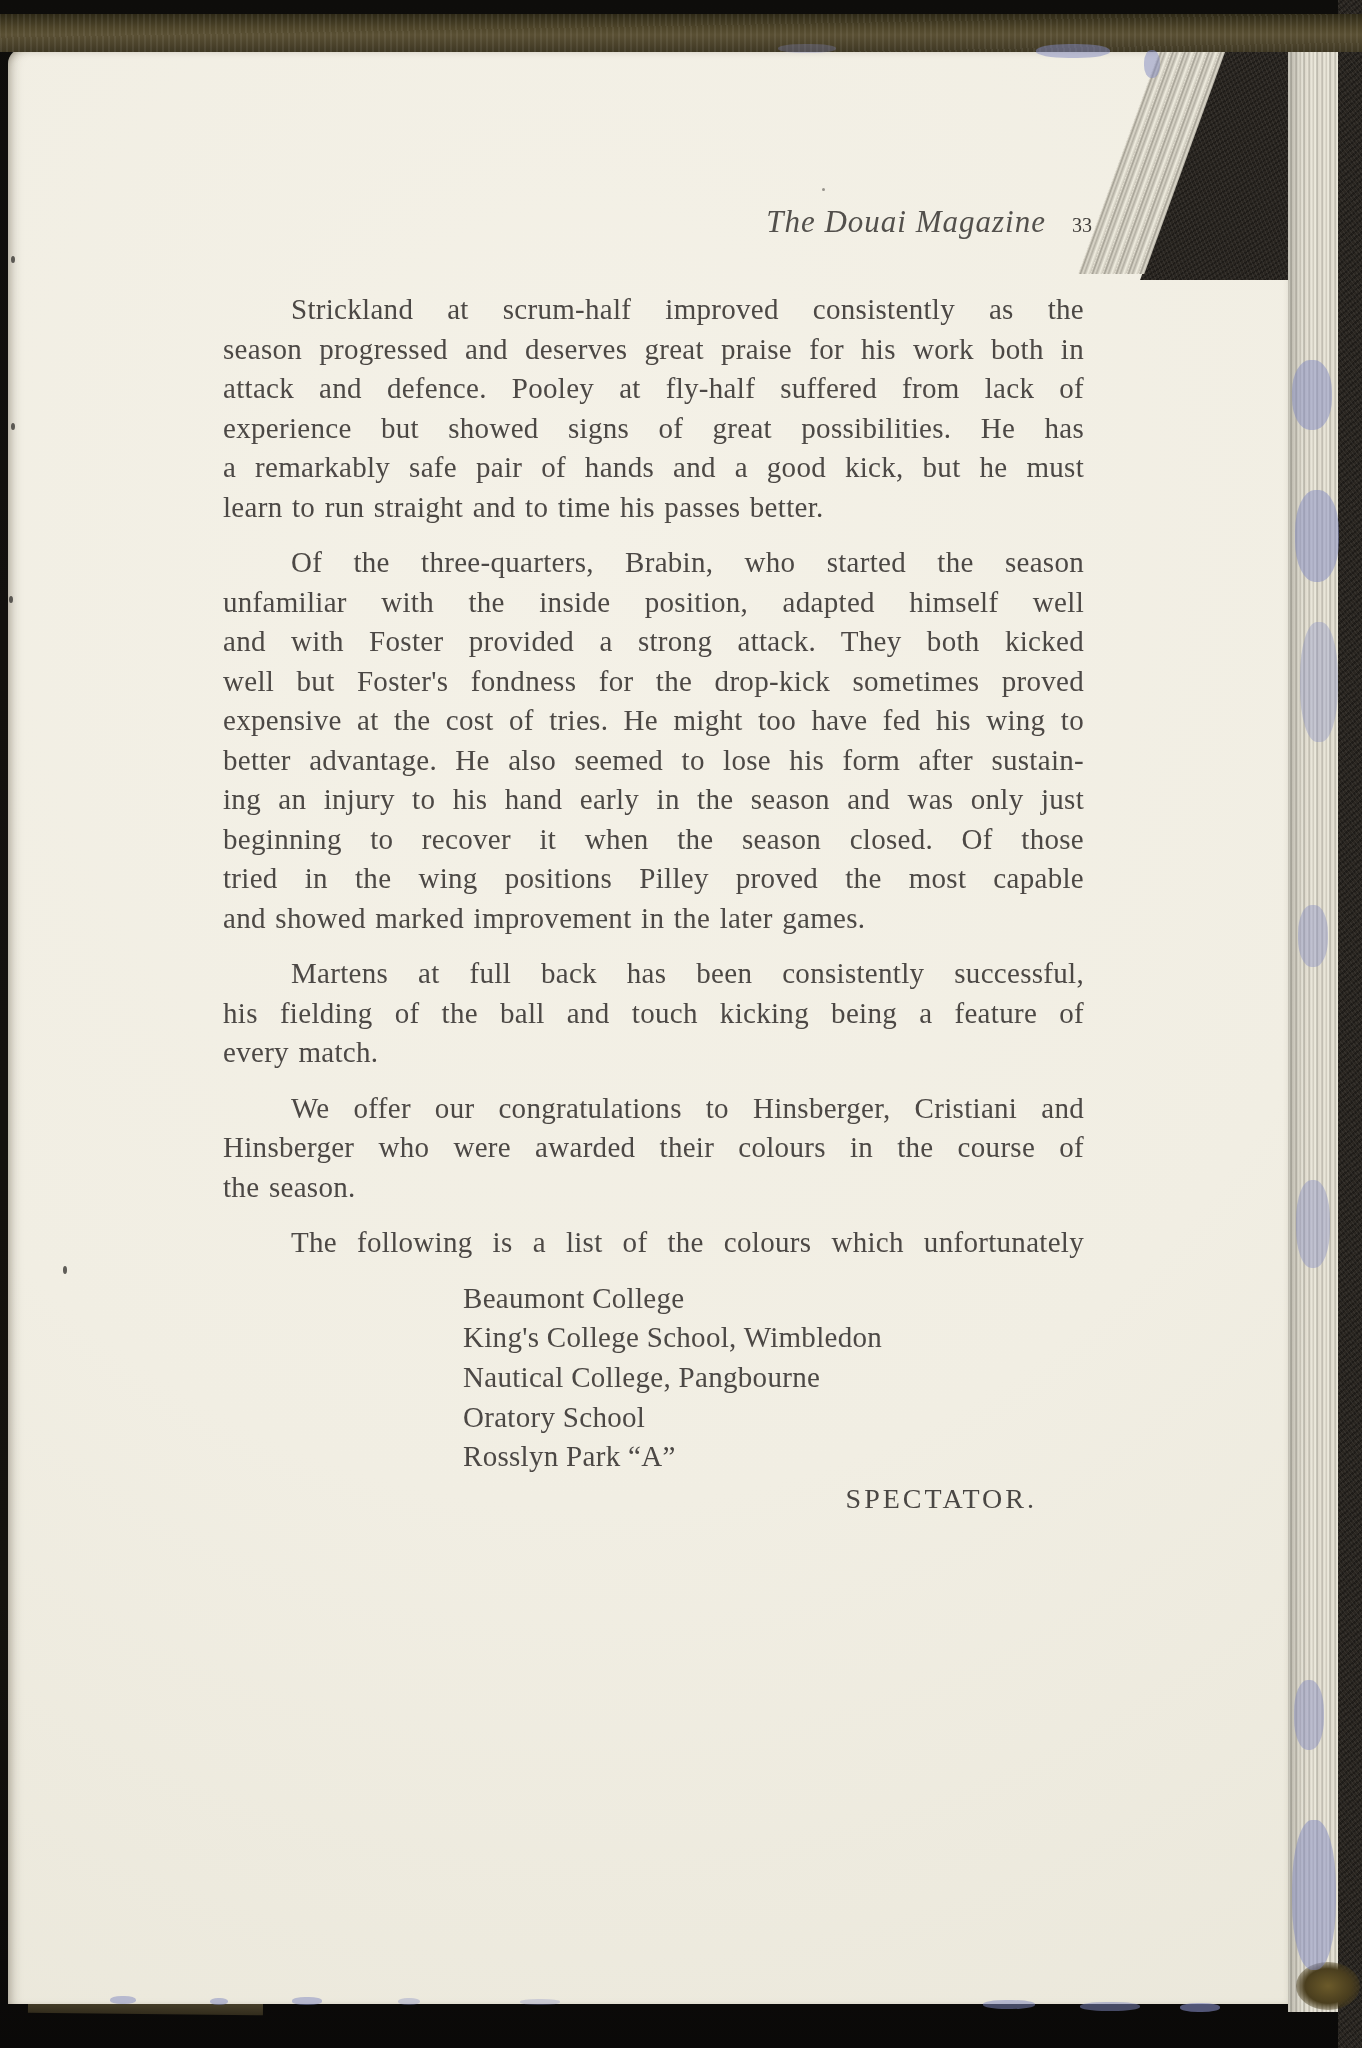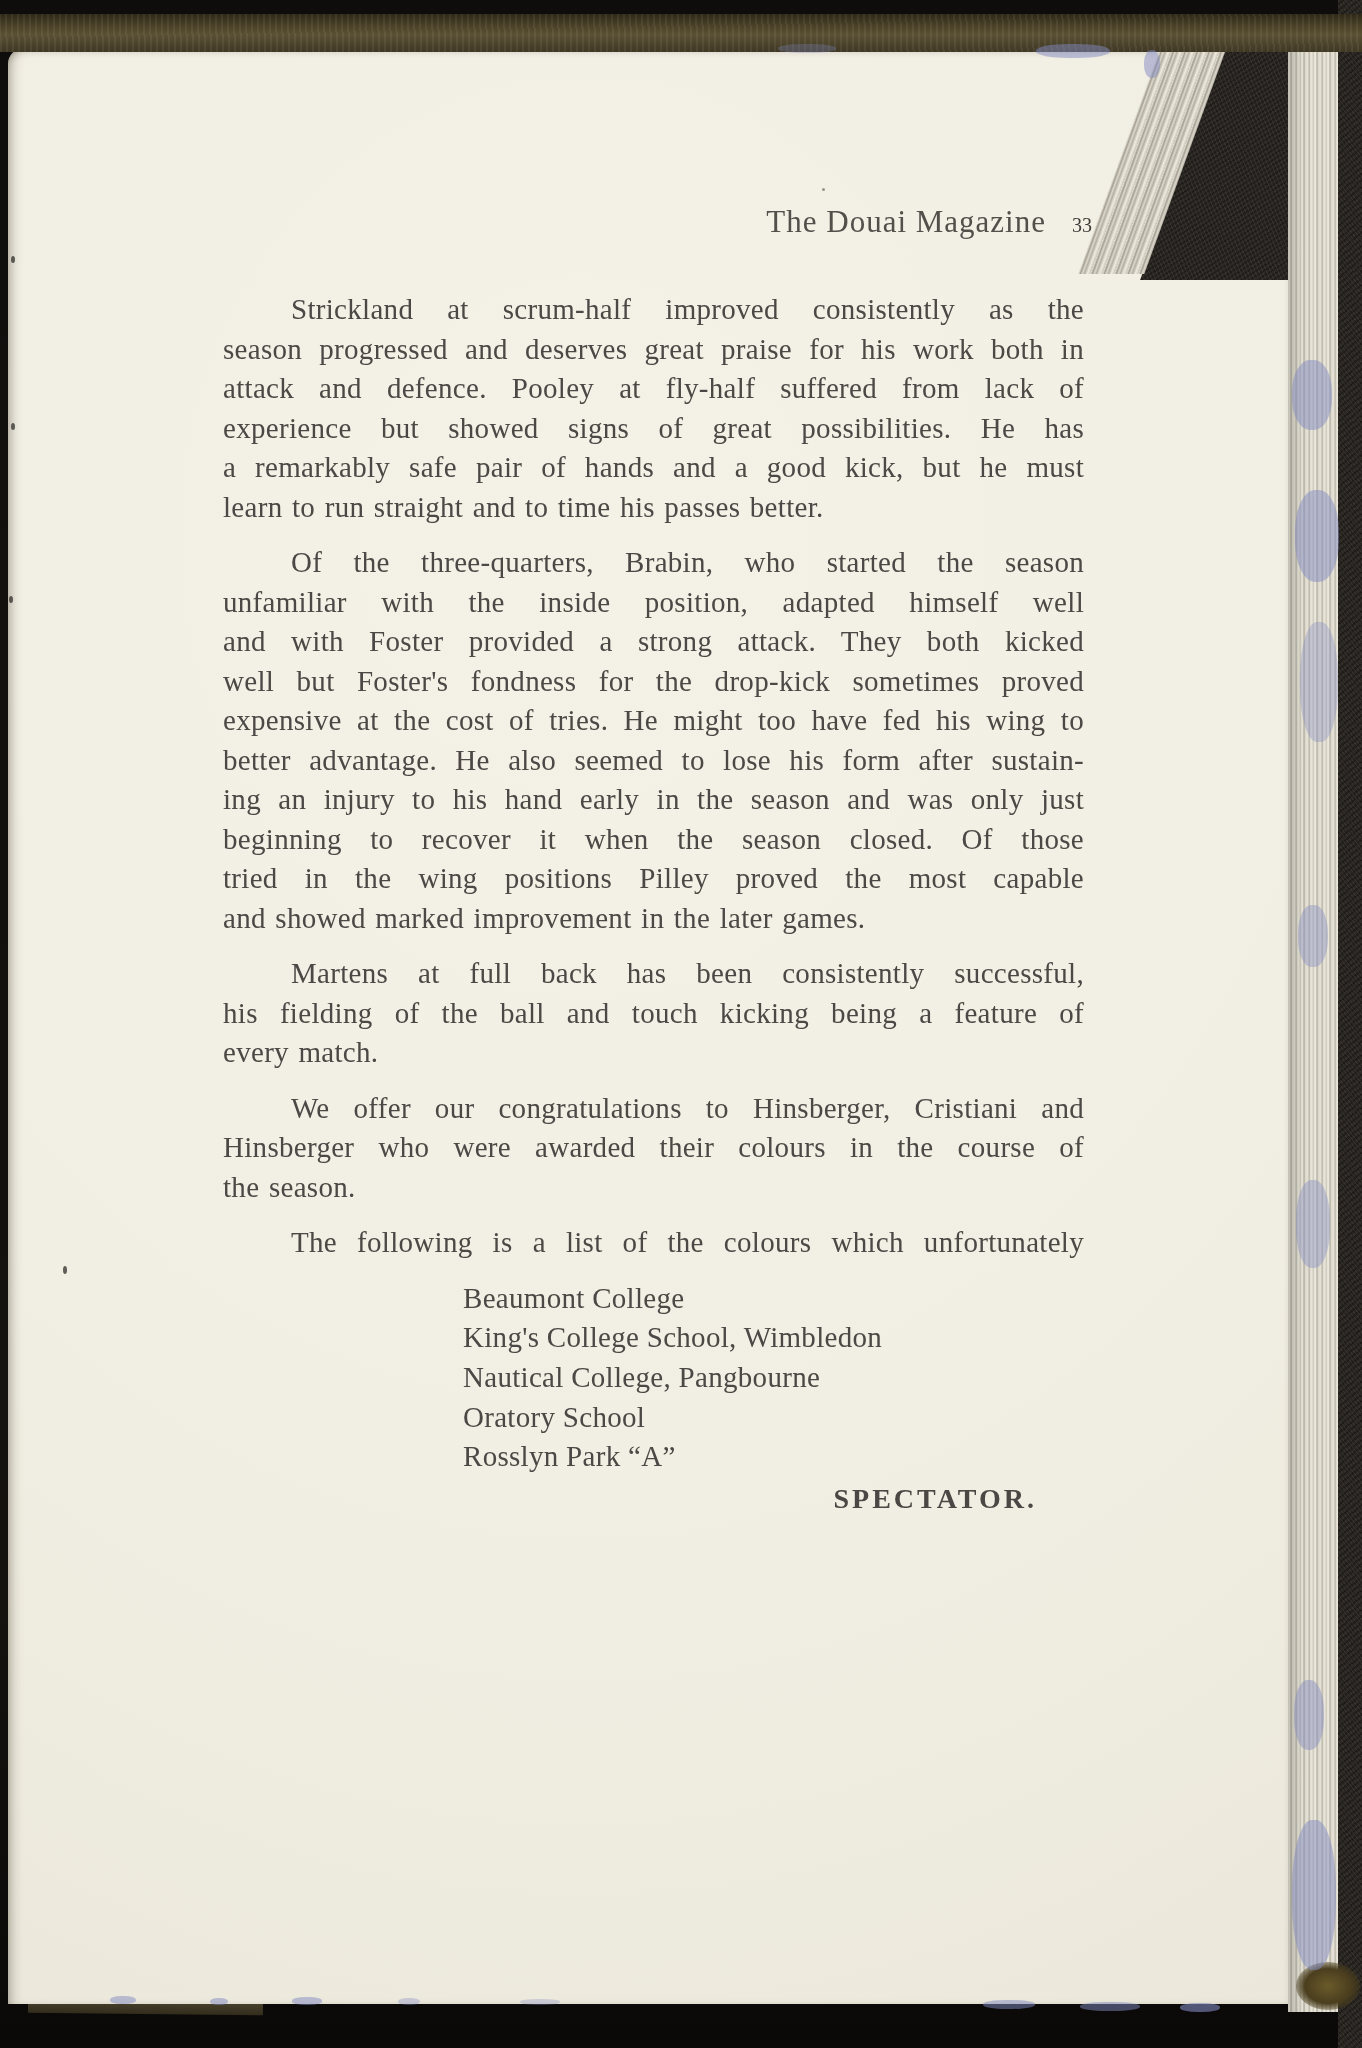--- a/index.html
+++ b/index.html
@@ -37,32 +37,32 @@
     border-radius:16px 2px 0 0;
     background:radial-gradient(120% 90% at 45% 25%,#f4f1e7 0%,#f1eee3 55%,#eae7da 100%);
     box-shadow:inset 10px 0 14px -10px rgba(60,50,30,.55),
                inset 0 9px 10px -8px rgba(60,50,30,.35),
                inset -4px 0 8px -6px rgba(60,50,30,.3);}
 
   
   .text-column{position:absolute;left:199px;top:0;width:893px;color:#4c4845;}
   .page-header{margin-top:155px;display:flex;justify-content:flex-end;align-items:baseline;
     gap:26px;padding-right:8px;line-height:38px;}
-  .journal-title{font-size:31px;letter-spacing:1px;color:#53504c;}
+  .journal-title{font-style:italic;font-size:31px;letter-spacing:1px;color:#53504c;}
   .page-number{font-size:20px;color:#3f3c39;}
   .para{margin:16px;}
   .para-first{margin-top:46px;}
   .ln{font-size:29px;line-height:39.5px;letter-spacing:.3px;word-spacing:2px;
       text-align:justify;text-align-last:justify;white-space:normal;}
   .ln.last{text-align-last:left;}
   .ln.ind{text-indent:68px;}
   .match-list{margin-top:12px;margin-left:256px;}
   .match{font-size:29px;line-height:39.7px;letter-spacing:.3px;}
   .signature{margin-top:6px;text-align:right;padding-right:63px;
-    font-size:28px;letter-spacing:3px;color:#4a4744;font-weight:bold;}
+    font-size:28px;letter-spacing:3px;color:#4a4744;}
 
   
   .stain{position:absolute;background:#8289c2;opacity:.5;border-radius:45%;z-index:4;}
   .speck{position:absolute;background:#3b3834;opacity:.8;border-radius:50%;z-index:4;}
 </style>
 </head>
 <body>
 
 <div class="canvas">
 

